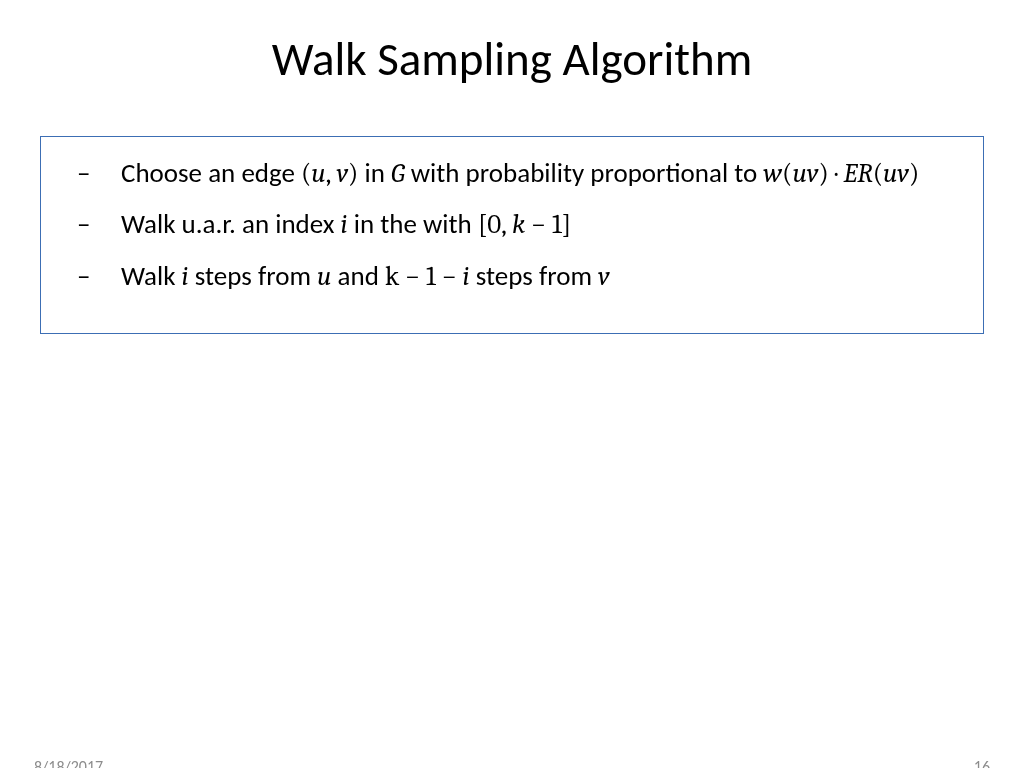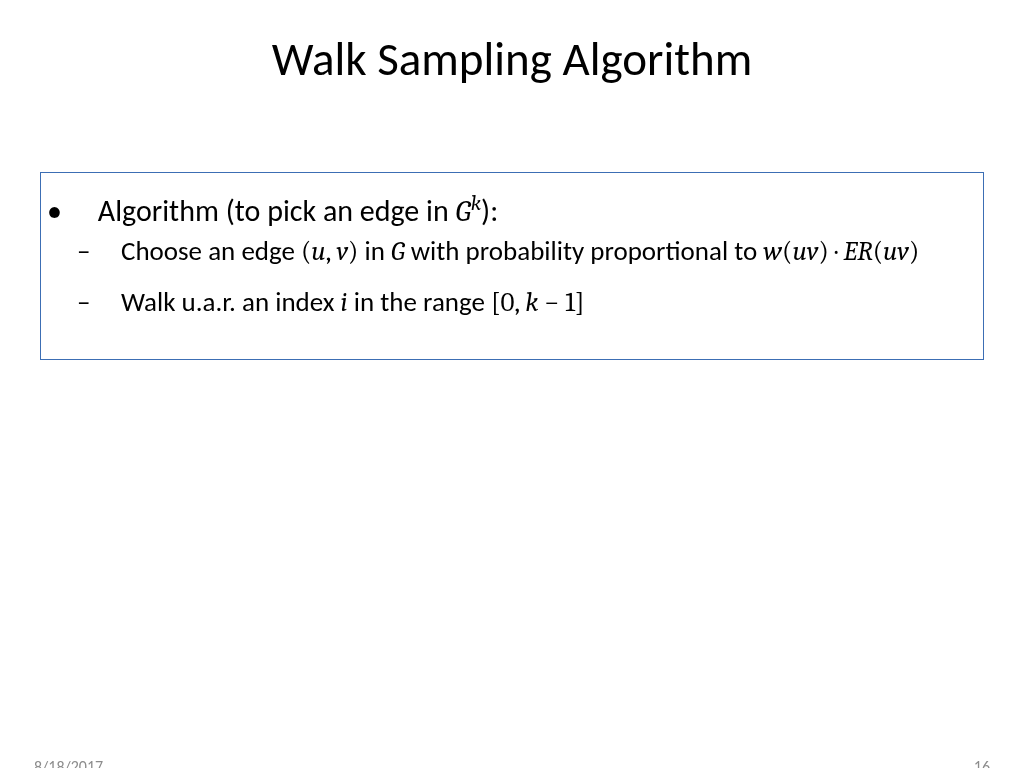--- a/index.html
+++ b/index.html
@@ -1,43 +1,41 @@
 <!DOCTYPE html>
 <html><head>
 <meta charset="utf-8">
 <style>
   * { box-sizing: border-box; margin: 0; padding: 0; }
   html, body { width: 1024px; height: 768px; font-family: Calibri, "Segoe UI", Arial, sans-serif; background: #fff; color: #000; }
   .slide { position: relative; width: 1024px; height: 768px; padding: 0; }
-  .title { text-align: center; font-size: 47px; font-weight: 400; margin-top: 30px; margin-bottom: 84px; color: #000; }
+  .title { text-align: center; font-size: 47px; font-weight: 400; margin-top: 30px; margin-bottom: 48px; color: #000; }
   .content-box { margin: 0 40px; border: 1px solid #3c6eb4; padding: 18px 18px 24px 18px; }
   .bullet-main { font-size: 30px; line-height: 1.35; margin-left: 32px; text-indent: -22px; }
   .bullet-main::before { content: "•"; display: inline-block; width: 22px; font-size: 30px; }
   .sub-list { margin-left: 62px; }
   .bullet-sub { font-size: 27px; line-height: 1.35; text-indent: -22px; margin-bottom: 14px; }
   .bullet-sub::before { content: "–"; display: inline-block; width: 22px; }
   .math { font-family: "Cambria Math", Cambria, "Times New Roman", serif; font-style: italic; }
   .math-nital { font-family: "Cambria Math", Cambria, "Times New Roman", serif; font-style: normal; }
   sup { font-size: 0.7em; vertical-align: super; line-height: 0; }
   .footer { position: absolute; bottom: 22px; left: 0; right: 0; padding: 0 34px; display: flex; justify-content: space-between; font-size: 16px; color: #8c8c8c; }
 </style>
 </head>
 <body>
 
 <div class="slide">
 
   <h1 class="title">Walk Sampling Algorithm</h1>
 
   <div class="content-box">
-    <div class="bullet-main">
-      <span>Algorithm (to pick an edge in </span><span class="math">G</span><sup class="math">k</sup><span>):</span>
-    </div>
     <div class="sub-list" id="sub-list">
         <div class="bullet-sub"><span>Choose an edge </span><span class="math-nital">(</span><span class="math">u</span><span class="math-nital">, </span><span class="math">v</span><span class="math-nital">)</span><span> in </span><span class="math">G</span><span> with probability proportional to </span><span class="math">w</span><span class="math-nital">(</span><span class="math">uv</span><span class="math-nital">) · </span><span class="math">ER</span><span class="math-nital">(</span><span class="math">uv</span><span class="math-nital">)</span></div>
-        <div class="bullet-sub"><span>Walk u.a.r. an index </span><span class="math">i</span><span> in the range </span><span class="math-nital">[0, </span><span class="math">k</span><span class="math-nital"> − 1]</span></div>
+        <div class="bullet-sub"><span>Walk u.a.r. an index </span><span class="math">i</span><span> in the with </span><span class="math-nital">[0, </span><span class="math">k</span><span class="math-nital"> − 1]</span></div>
+        <div class="bullet-sub"><span>Walk </span><span class="math">i</span><span> steps from </span><span class="math">u</span><span> and </span><span class="math-nital">k − 1 − </span><span class="math">i</span><span> steps from </span><span class="math">v</span></div>
       </div>
   </div>
 
   <div class="footer">
     <span>8/18/2017</span>
     <span>16</span>
   </div>
 
 </div>
 

